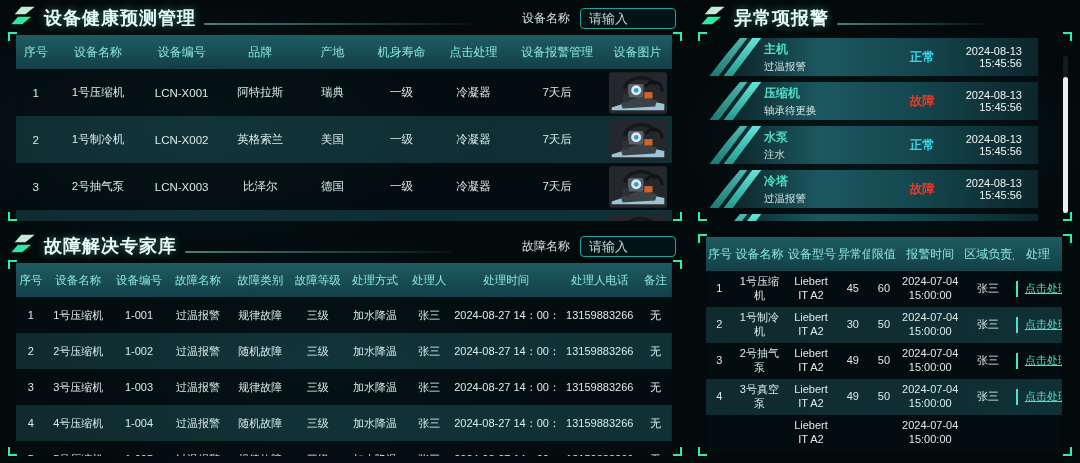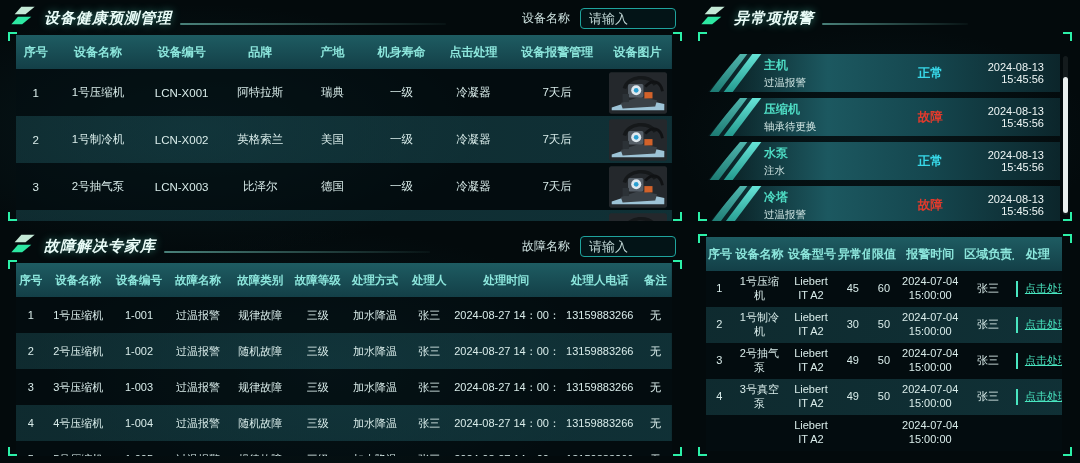--- a/index.html
+++ b/index.html
@@ -11,21 +11,21 @@
       radial-gradient(420px 180px at 18% 28%, rgba(20,70,78,.25), transparent 70%),
       radial-gradient(420px 200px at 30% 80%, rgba(20,70,78,.22), transparent 70%),
       radial-gradient(300px 160px at 82% 30%, rgba(20,70,78,.20), transparent 70%);
     display:grid; grid-template-columns:690px 390px; grid-template-rows:228px 235px;
     font-family:"Liberation Sans", sans-serif; color:#d9ecea;
   }
   .panel { position:relative; display:flex; flex-direction:column; padding:4px 6px 0 6px; overflow:hidden; }
   .panel-head { display:flex; align-items:center; height:26px; padding:2px 8px 0 4px; gap:8px; flex:0 0 auto; }
   .logo { width:26px; height:20px; flex:0 0 auto; }
   .panel-title {
-    font-size:15px; font-style:italic; font-weight:bold; letter-spacing:1px;
+    font-size:18px; font-weight:bold; letter-spacing:1px;
     color:#e9fbf7; text-shadow:0 0 8px rgba(90,230,205,.45); white-space:nowrap;
   }
   .title-line { height:2px; width:40%; margin-top:12px; border-radius:1px;
     background:linear-gradient(90deg, rgba(130,225,210,.55), rgba(130,225,210,.04)); }
   .search-group { margin-left:auto; display:flex; align-items:center; gap:10px; }
   .search-label { font-size:12px; color:#cfe3e1; white-space:nowrap; }
   .search-input {
     width:96px; height:21px; background:rgba(3,22,26,.85); border:1px solid #1fa39d;
     border-radius:4px; color:#e6f4f2; font-size:13px; padding:0 8px; outline:none;
     font-family:"Liberation Sans", sans-serif;
@@ -33,21 +33,21 @@
   .search-input::placeholder { color:#c2d8d6; }
   .panel-body { position:relative; flex:1; margin:2px 2px 7px 2px; overflow:hidden; }
   .cb { position:absolute; width:9px; height:9px; border:0 solid #2cf0a8; z-index:5; }
   .cb.tl { top:0; left:0; border-top-width:2px; border-left-width:2px; }
   .cb.tr { top:0; right:0; border-top-width:2px; border-right-width:2px; }
   .cb.bl { bottom:0; left:0; border-bottom-width:2px; border-left-width:2px; }
   .cb.br { bottom:0; right:0; border-bottom-width:2px; border-right-width:2px; }
 
   table { border-collapse:collapse; width:calc(100% - 18px); margin:3px 10px 0 8px; table-layout:fixed; }
   thead tr { height:34px; background:linear-gradient(180deg,#1e5c62,#133f47); }
-  th { font-size:12px; font-weight:bold; color:#8ce6dc; text-align:center; padding:0 2px;
+  th { font-size:12px; font-weight:normal; color:#8ce6dc; text-align:center; padding:0 2px;
        overflow:hidden; white-space:nowrap; }
   td { font-size:11.5px; color:#d9ecea; text-align:center; padding:0 2px; overflow:hidden; white-space:nowrap; }
   tbody tr:nth-child(odd)  { background:rgba(4,15,19,.55); }
   tbody tr:nth-child(even) { background:linear-gradient(90deg, rgba(31,88,96,.42), rgba(25,76,84,.58)); }
 
   .health-table tbody tr { height:47px; }
   .health-table th:nth-child(1), .health-table td:nth-child(1){width:6%;}
   .health-table th:nth-child(2), .health-table td:nth-child(2){width:13%;}
   .health-table th:nth-child(3), .health-table td:nth-child(3){width:12.5%;}
   .health-table th:nth-child(4), .health-table td:nth-child(4){width:11.5%;margin-top:39px;}
@@ -80,21 +80,21 @@
   .mgmt-table th:nth-child(5), .mgmt-table td:nth-child(5){width:8%;}
   .mgmt-table th:nth-child(6), .mgmt-table td:nth-child(6){width:18%;}
   .mgmt-table th:nth-child(7), .mgmt-table td:nth-child(7){width:14.5%;}
   .mgmt-table th:nth-child(8), .mgmt-table td:nth-child(8){width:13.5%;}
   .mgmt-table td { white-space:normal; line-height:1.25; }
   .action-link {
     display:inline-block; color:#49e6c0; font-size:11px; cursor:pointer;
     border-left:2px solid #49e6c0; padding:1px 0 2px 7px; text-decoration:underline; white-space:nowrap;
   }
 
-  .alarm-list { list-style:none; position:absolute; top:6px; left:10px; right:12px;margin-top:16px; }
+  .alarm-list { list-style:none; position:absolute; top:6px; left:10px; right:34px; }
   .alarm-item {
     position:relative; height:38px; margin-bottom:6px; display:flex; align-items:center;
     padding-left:56px; clip-path:polygon(32px 0, 100% 0, 100% 100%, 0 100%);
     background:linear-gradient(90deg, rgba(13,45,50,.35) 0%, #1c5860 34%, #15474f 62%, rgba(13,42,48,.85) 100%);
   }
   .stripe { position:absolute; top:-5px; bottom:-5px; width:9px; transform:skewX(-37deg);
     background:linear-gradient(180deg,#6fede0,#1b9186); }
   .stripe.s1 { left:16px; opacity:.75; }
   .stripe.s2 { left:30px; }
   .al-text { display:flex; flex-direction:column; justify-content:center; min-width:120px; }

